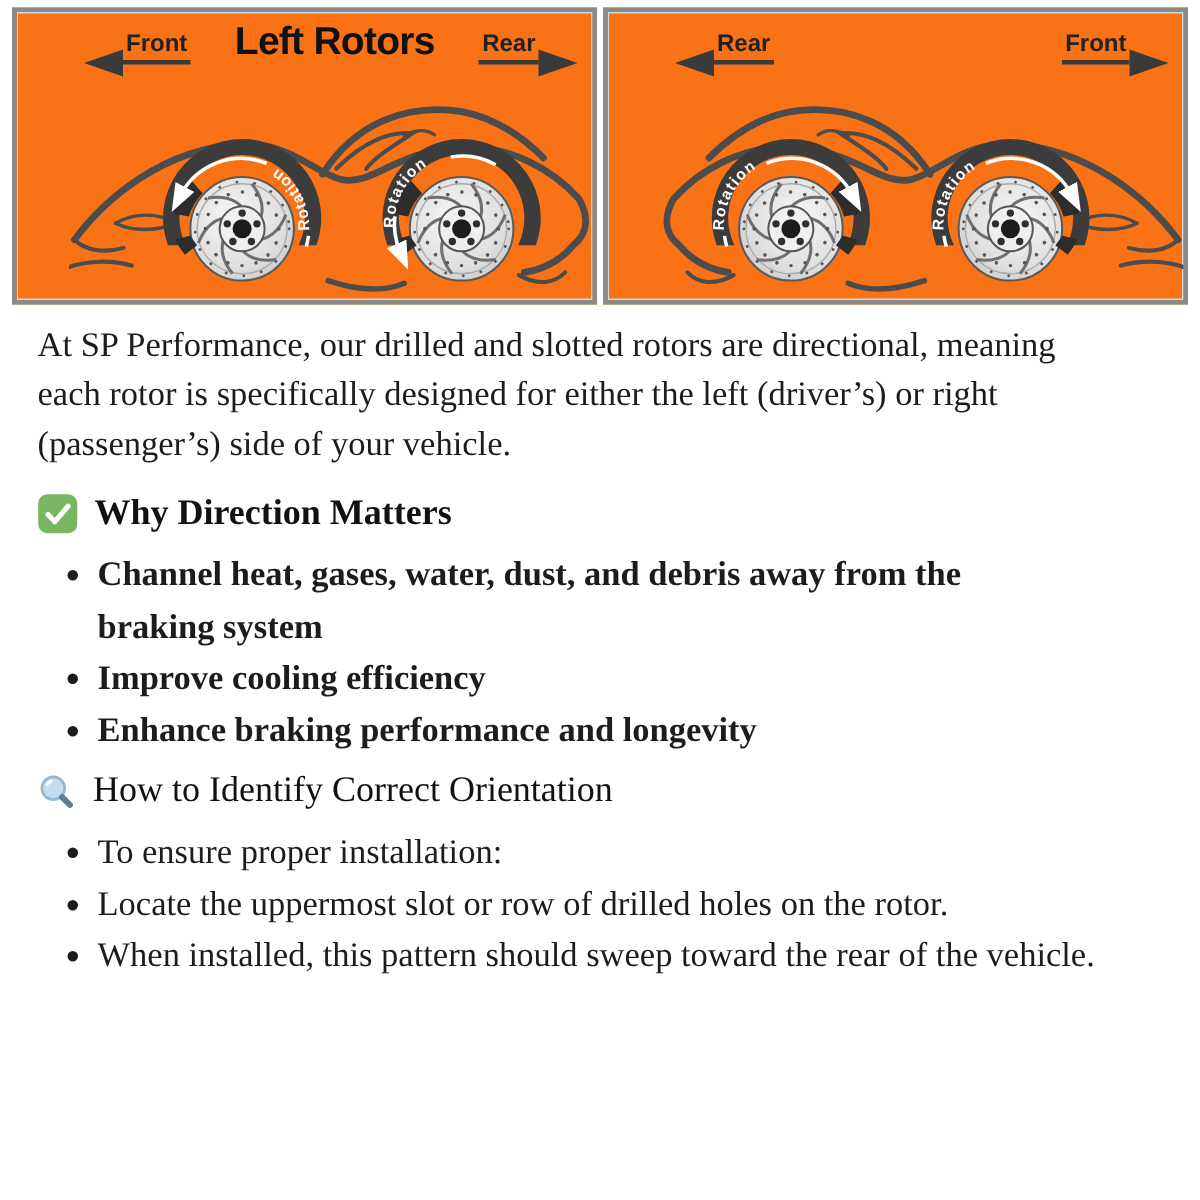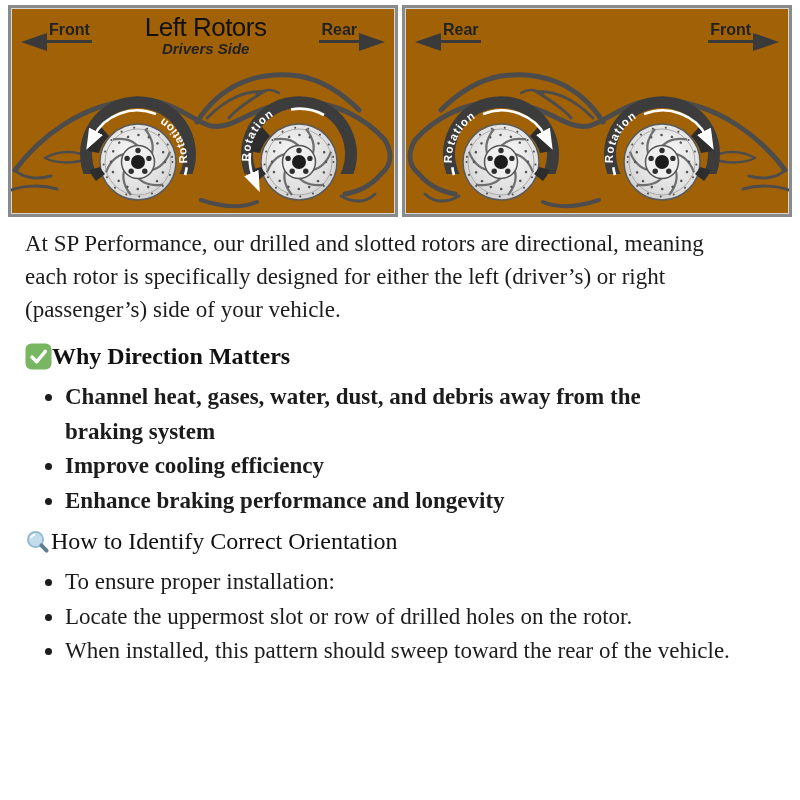--- a/index.html
+++ b/index.html
@@ -1,35 +1,35 @@
 <!DOCTYPE html>
 <html><head>
 <meta charset="utf-8">
 <style>
   html,body{margin:0;padding:0;background:#fff;}
   body{width:800px;font-family:"Liberation Serif",serif;color:#1c1c1c;}
 
   
   .diagram{display:flex;gap:4px;padding:5px 8px 0 8px;}
-  .panel{flex:1;border:3px solid #8a8a8a;box-shadow:inset 0 0 0 1px #d6d6d6;background:#a16207;}
+  .panel{flex:1;border:3px solid #8a8a8a;box-shadow:inset 0 0 0 1px #d6d6d6;background:#f97316;padding-left:35px;}
   .panel-header{display:flex;justify-content:space-between;align-items:flex-start;height:50px;padding:8px 10px 0 10px;box-sizing:border-box;font-family:"Liberation Sans",sans-serif;}
   .titles{text-align:center;flex:1;margin-top:-2px;}
-  .panel-title{font-size:26px;font-weight:400;letter-spacing:-0.5px;color:#111;line-height:1.05;}
+  .panel-title{font-size:26px;font-weight:700;letter-spacing:-0.5px;color:#111;line-height:1.05;}
   .panel-subtitle{font-size:15px;font-weight:700;font-style:italic;color:#222;line-height:1.1;}
   .dir-group{display:flex;align-items:flex-end;margin-top:6px;}
   .dir-text{font-size:16px;font-weight:800;color:#222;border-bottom:3px solid #3a3a3a;line-height:1.05;padding:0 2px 1px 2px;}
   .tri{width:0;height:0;margin-bottom:-8px;}
   .tri-left{border:9px solid transparent;border-left:0;border-right:26px solid #3a3a3a;}
   .tri-right{border:9px solid transparent;border-right:0;border-left:26px solid #3a3a3a;}
   svg.car{display:block;width:100%;height:auto;}
 
   
   .content{padding:0 8px 14px 25px;font-size:23px;}
   .intro{margin:10px 0 0 0;line-height:1.44;max-width:712px;}
-  h2.sec{display:flex;align-items:center;font-size:24px;margin:17px 0 0 0;color:#111;}
+  h2.sec{display:flex;align-items:center;gap:11px;font-size:24px;margin:17px 0 0 0;color:#111;}
   h2.sec.light{font-weight:400;margin-top:10px;}
   .emoji{display:inline-flex;flex:0 0 auto;}
   .lead{margin:17px 0 0 0;line-height:1.44;}
   ul{margin:10px 0 0 0;padding-left:40px;line-height:1.5;}
   ul.benefits li{max-width:640px;font-weight:bold;}
   ul.orientation li{max-width:680px;}
 </style>
 </head>
 <body>
 
@@ -99,21 +99,20 @@
 <div class="diagram">
 
   <div class="panel">
     <div class="panel-header">
       <div class="dir-group">
         <span class="tri tri-left"></span>
         <span class="dir-text">Front</span>
       </div>
       <div class="titles">
         <div class="panel-title">Left Rotors</div>
-        <div class="panel-subtitle">Drivers Side</div>
       </div>
       <div class="dir-group">
         <span class="dir-text">Rear</span>
         <span class="tri tri-right"></span>
       </div>
     </div>
     <svg class="car" viewBox="0 0 384 156">
       <use href="#carArt"></use>
       <g font-family="Liberation Sans, sans-serif" font-size="11.5" font-weight="bold" letter-spacing="1">
         <path id="lp-front-arc" d="M174,117 A50,50 0 0 0 82,79" fill="none" stroke="#fff" stroke-width="2.6" stroke-dasharray="8 66 300" marker-end="url(#arrowW)"></path>

